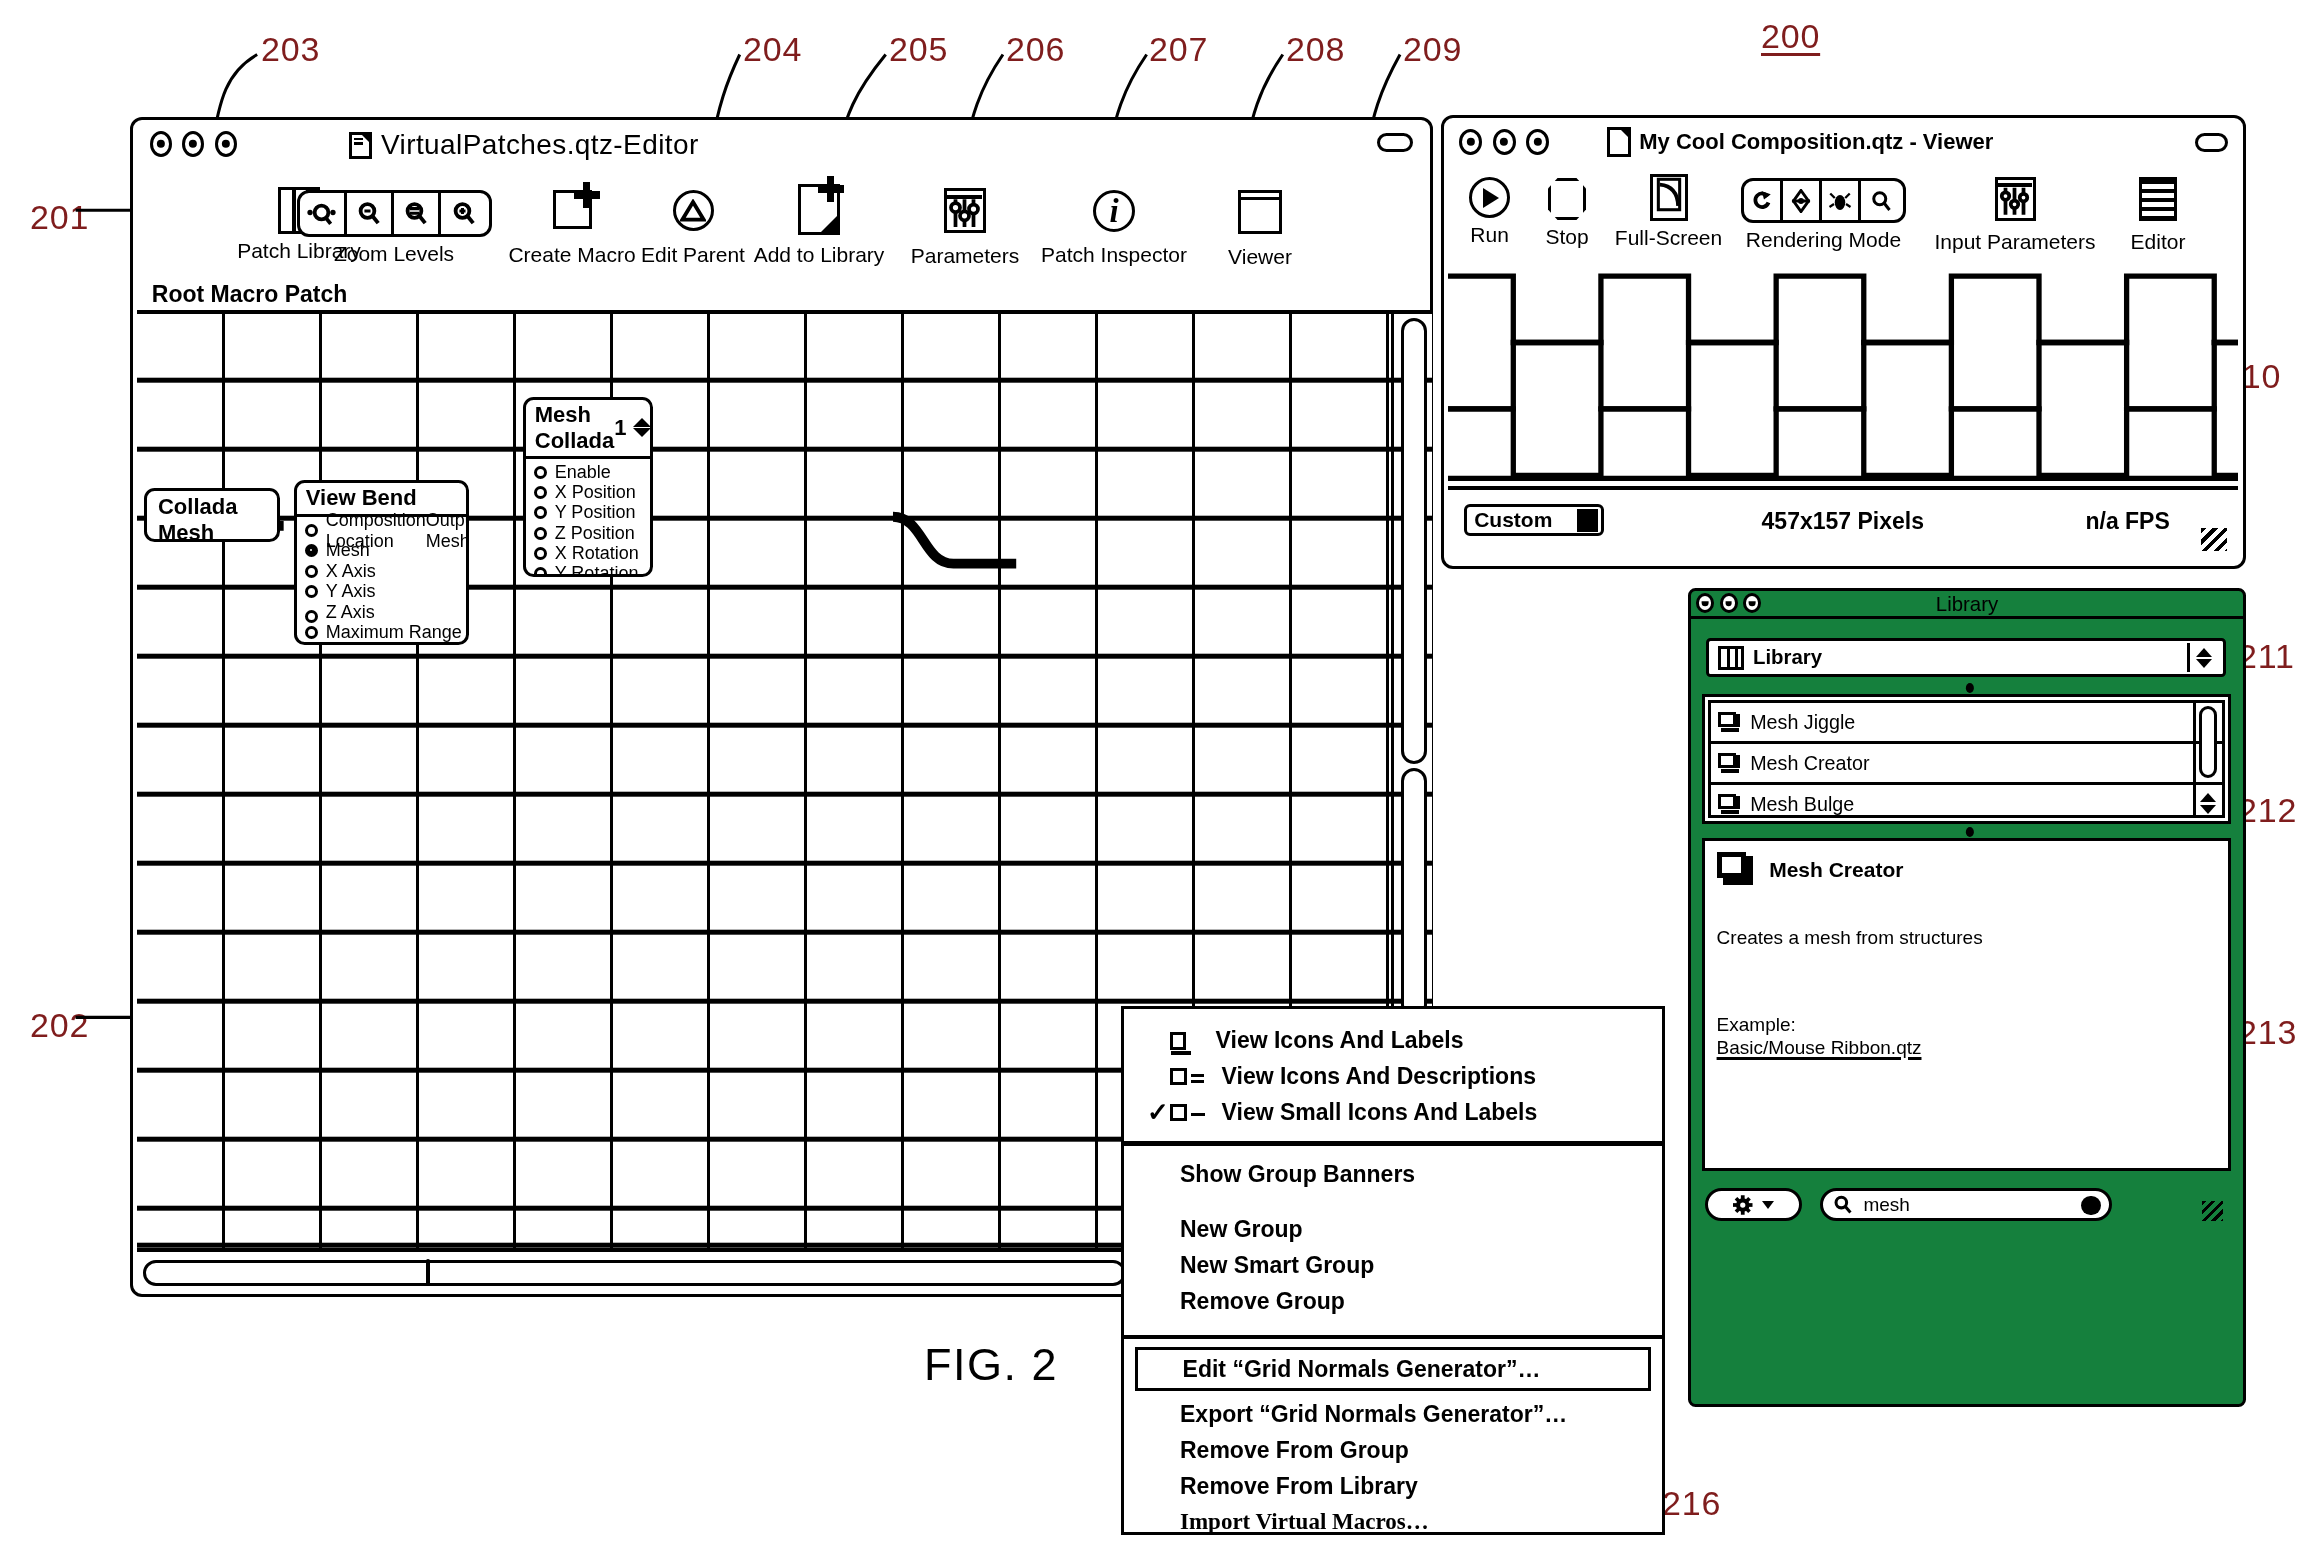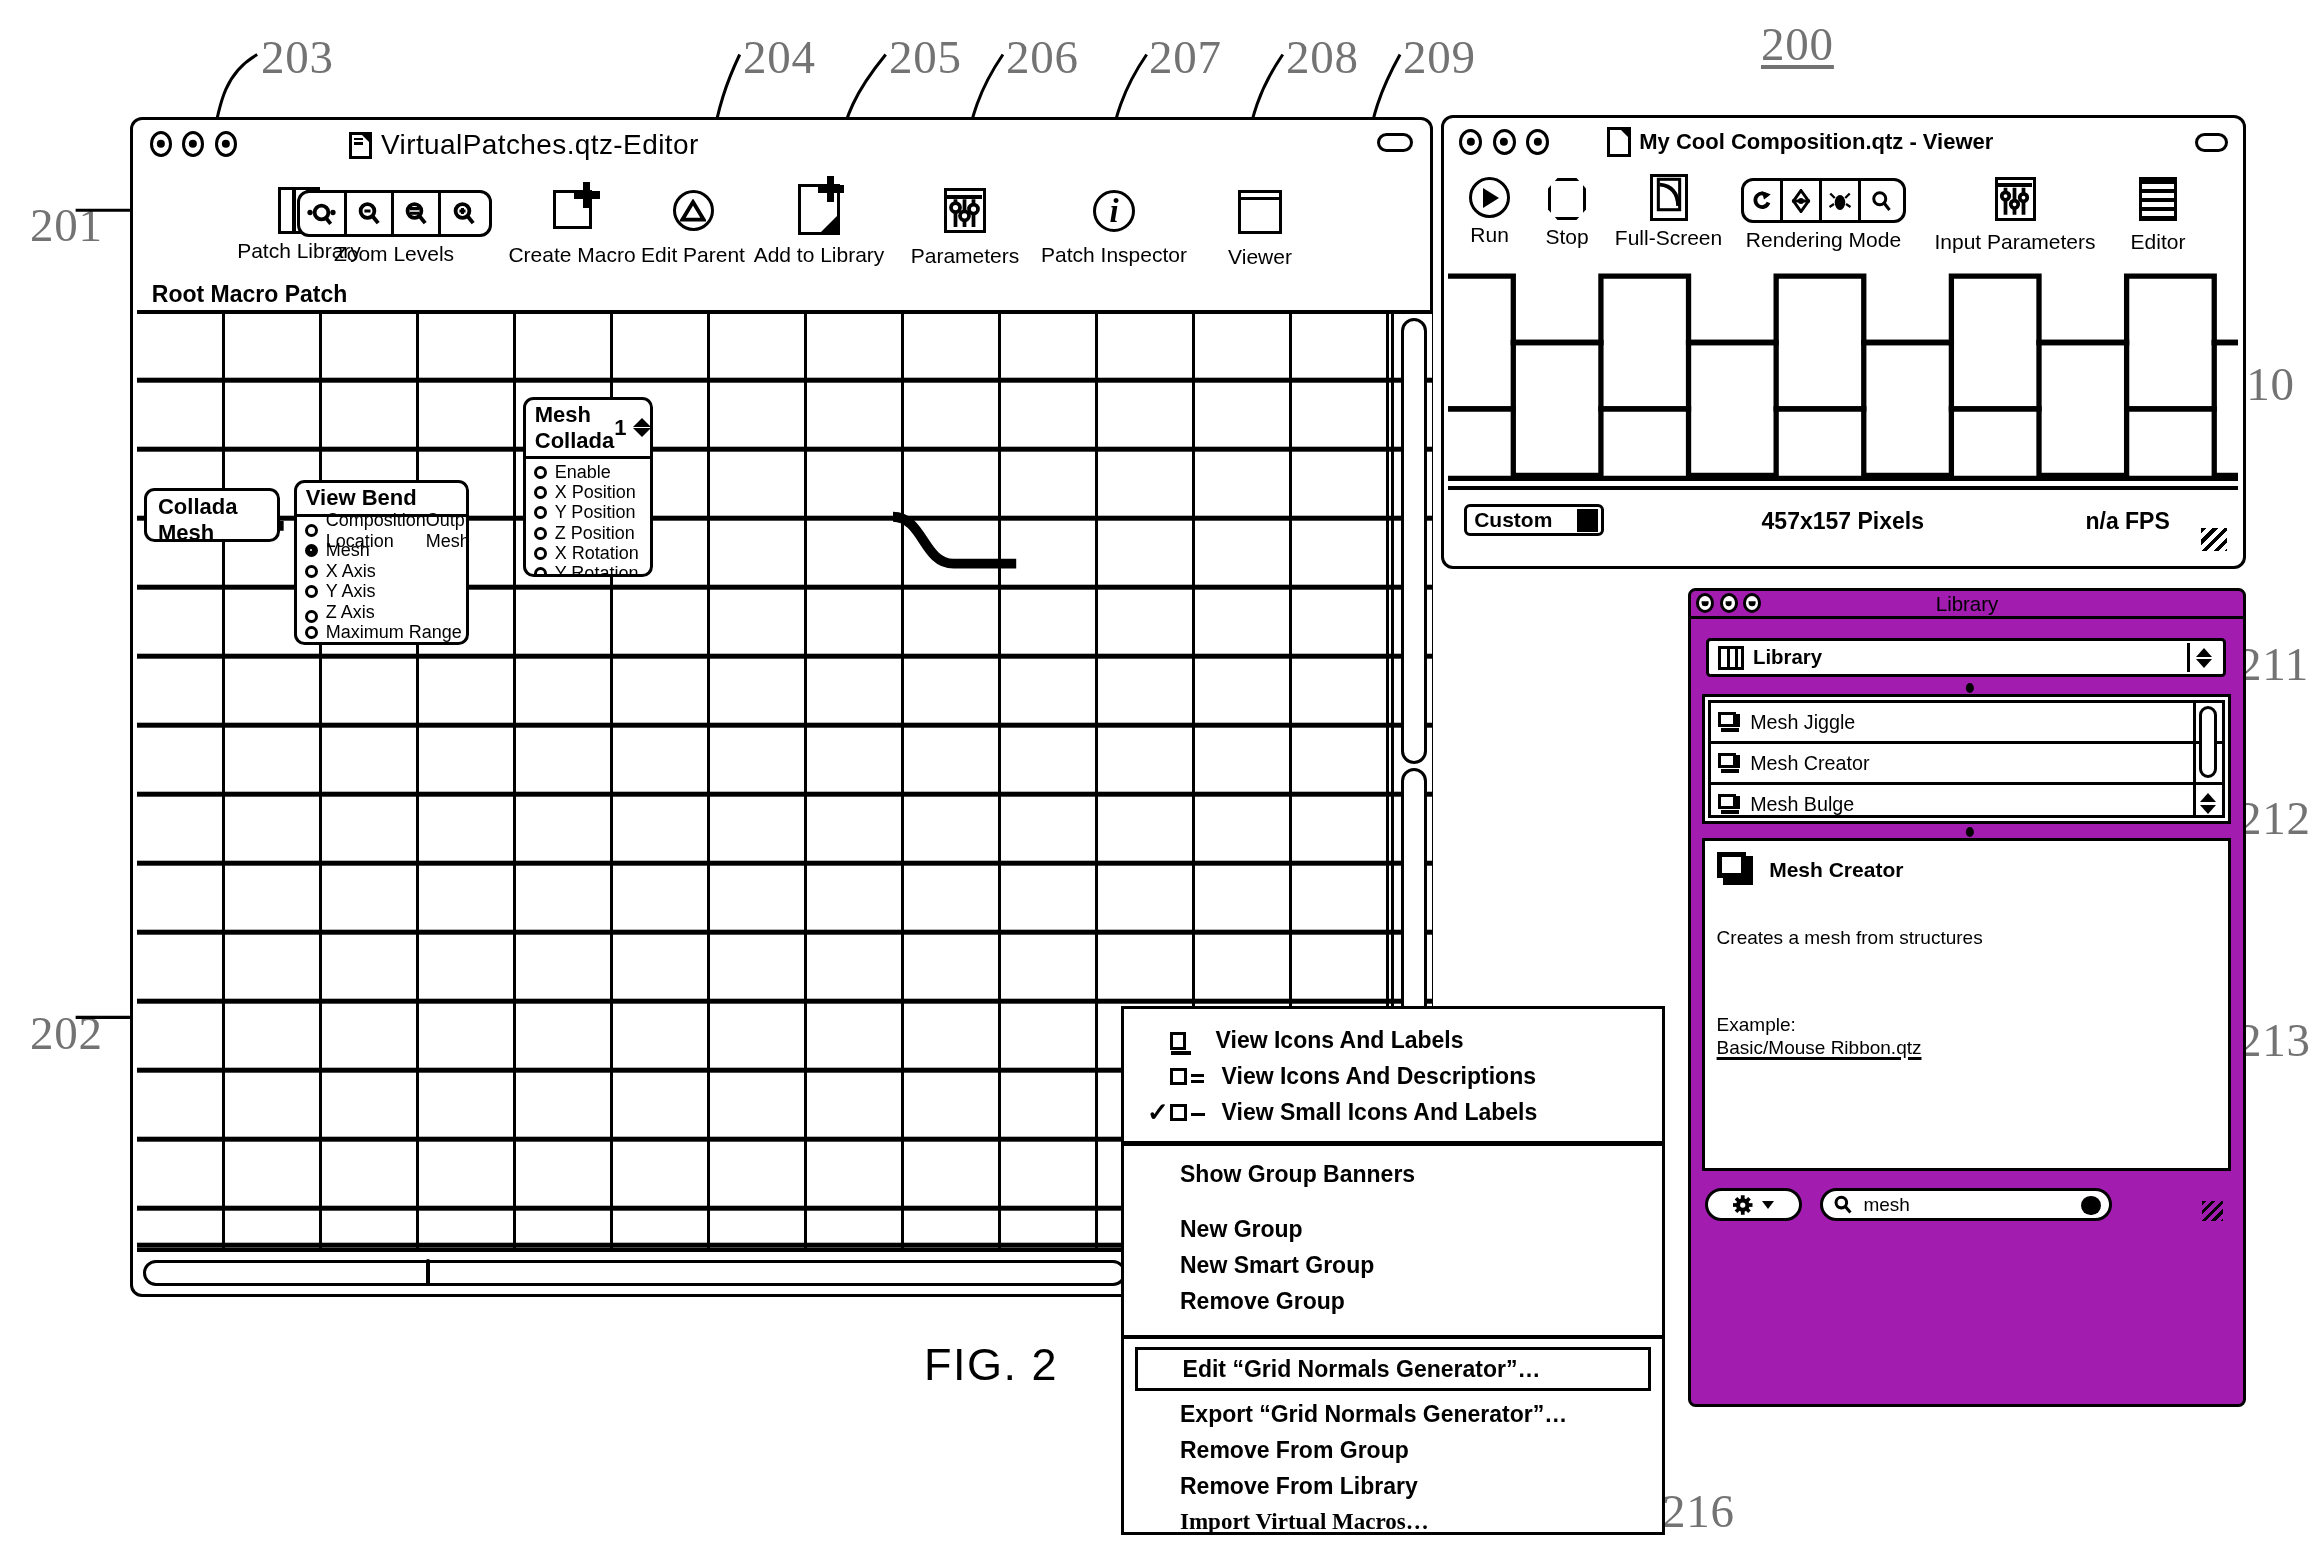--- a/index.html
+++ b/index.html
@@ -1,22 +1,22 @@
 <!DOCTYPE html>
 <html style="font-size:12px"><head>
 <meta charset="utf-8">
 <style>
   html,body{margin:0;padding:0;background:#fff;}
   body{width:2319px;height:1562px;position:relative;overflow:hidden;
        font-family:"Liberation Sans", sans-serif; color:#000;}
 
   
   .abs{position:absolute;}
-  .refnum{position:absolute;font-family:Liberation Serif, serif;
-          font-size:47px;letter-spacing:0.8px;color:#737373;white-space:nowrap;}
+  .refnum{position:absolute;font-family:Liberation Sans, sans-serif;
+          font-size:34px;letter-spacing:0.8px;color:#7f1d1d;white-space:nowrap;}
   .refnum.u{text-decoration:underline;text-underline-offset:4.5px;}
   svg.lead{position:absolute;overflow:visible;pointer-events:none;}
   .figlabel{position:absolute;font-size:45px;letter-spacing:1.5px;}
 
   
   #editorWin{left:130px;top:117px;width:1303px;height:1180px;
              border:3.8px solid #000;border-radius:12px;background:#fff;box-sizing:border-box;}
   #editorTitlebar{position:absolute;left:0;top:0;width:100%;height:155px;}
   .macbtns{position:absolute;left:16.6px;top:10.6px;display:flex;gap:10.6px;}
   .macbtn{width:22px;height:26px;border:3.8px solid #000;border-radius:50%;box-sizing:border-box;
@@ -118,21 +118,21 @@
   #sizePopup{position:absolute;left:16.6px;top:13.6px;width:140px;height:32px;border:3.8px solid #000;border-radius:6px;box-sizing:border-box;
              display:flex;align-items:center;background:#fff;}
   #sizePopup .txt{font-size:21px;padding-left:6.8px;font-weight:bold;}
   #sizePopup .knob{position:absolute;right:3.8px;top:2.3px;width:21px;height:23px;background:#000;}
   #viewerDims{position:absolute;left:0;top:18px;width:100%;text-align:center;font-size:23px;font-weight:bold;}
   #viewerFps{position:absolute;right:68px;top:18px;font-size:23px;font-weight:bold;}
   #resizeGrip{position:absolute;right:10.6px;bottom:9px;width:26px;height:23px;
      background:repeating-linear-gradient(135deg,#000 0 3.8px,transparent 3.8px 8.3px);}
 
   
-  #libWin{left:1688px;top:588px;width:558px;height:819px;border:3.8px solid #000;border-radius:7.6px;background:#a21caf;box-sizing:border-box;}
+  #libWin{left:1688px;top:588px;width:558px;height:819px;border:3.8px solid #000;border-radius:7.6px;background:#15803d;box-sizing:border-box;}
   #libTitlebar{position:absolute;left:0;top:0;width:100%;height:28px;border-bottom:3.8px solid #000;box-sizing:border-box;}
   .libmacbtns{position:absolute;left:5.3px;top:2.3px;display:flex;gap:5.3px;}
   .libmacbtn{width:18px;height:19.7px;border:3px solid #000;border-radius:50%;box-sizing:border-box;position:relative;background:#fff;}
   .libmacbtn:after{content:"";position:absolute;left:50%;top:56%;transform:translate(-50%,-50%);width:6.8px;height:5.3px;
        background:#000;border-radius:0 0 4.5px 4.5px;}
   #libTitleText{position:absolute;left:0;top:1.5px;width:100%;text-align:center;font-size:20.4px;}
   #libCombo{position:absolute;left:15px;top:47px;width:520px;height:39px;border:3.8px solid #000;border-radius:4.5px;box-sizing:border-box;display:flex;align-items:center;background:#fff;}
   .g-books{width:26px;height:24px;border:3px solid #000;box-sizing:border-box;margin-left:9px;position:relative;background:#fff;}
   .g-books:before{content:"";position:absolute;left:6px;top:-0.8px;width:3px;height:19.7px;background:#000;}
   .g-books:after{content:"";position:absolute;left:13.6px;top:-0.8px;width:3px;height:19.7px;background:#000;}

